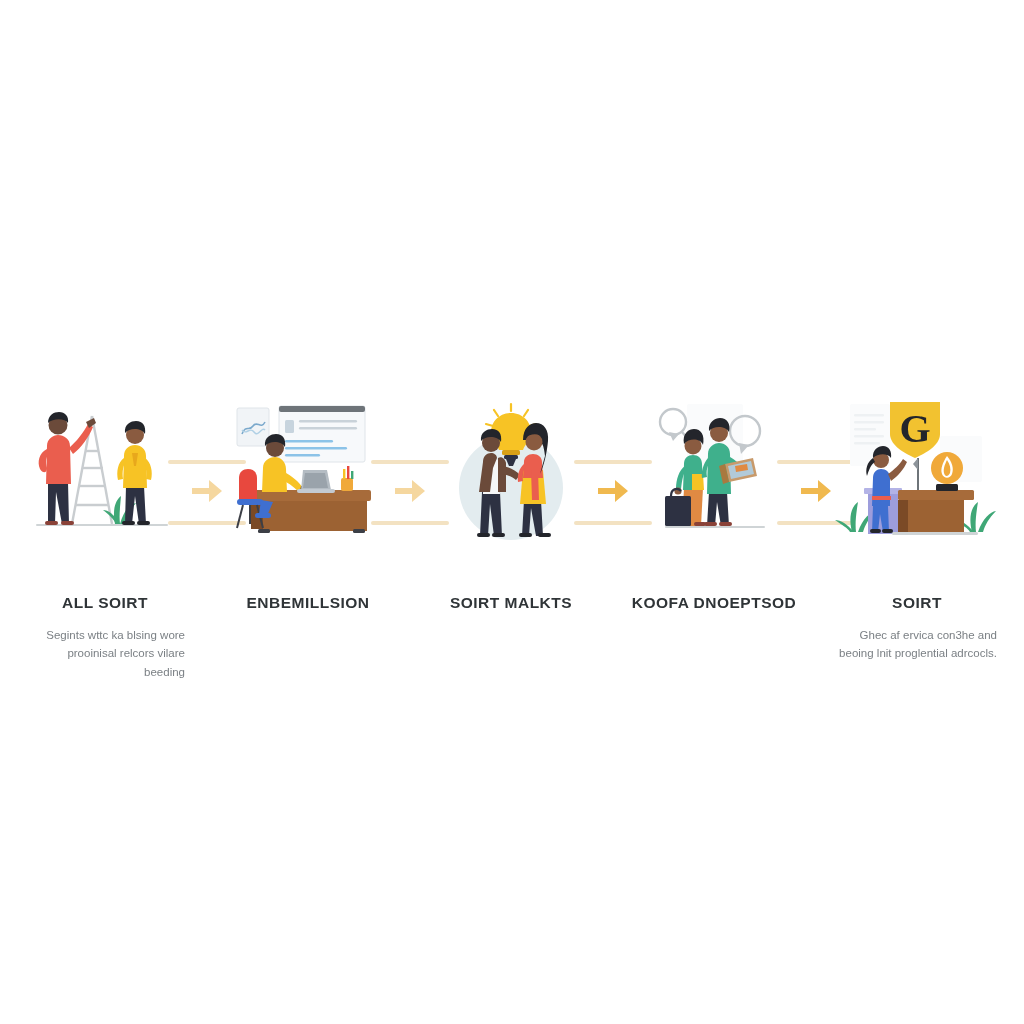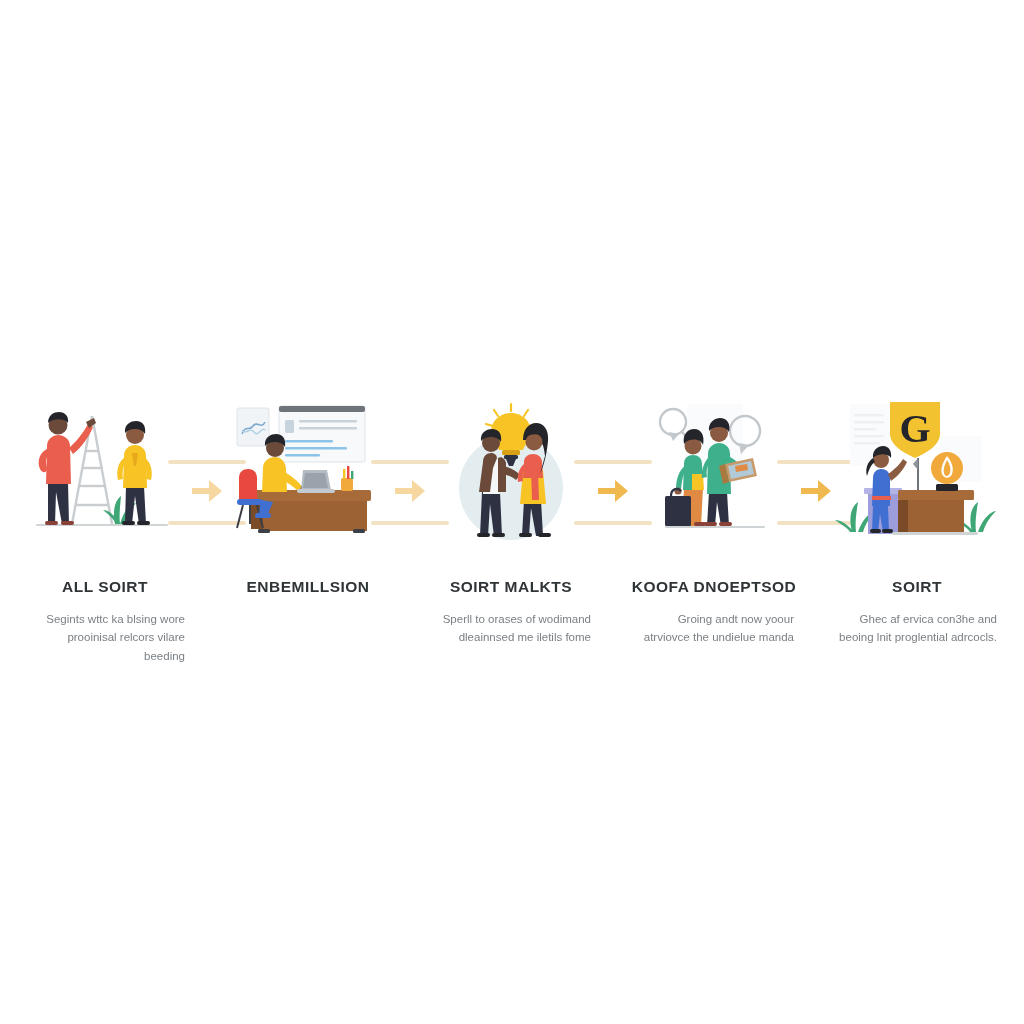--- a/index.html
+++ b/index.html
@@ -32,21 +32,21 @@
     align-items: center;
   }
   .step:first-child { margin-left: 20px; }
   .art-wrap {
     position: relative;
     width: 170px; height: 150px;
     display: flex; align-items: flex-end; justify-content: center;
   }
   .art-wrap svg { display: block; }
   .step-title {
-    margin-top: 32px;
+    margin-top: 48px;
     font-size: 15.5px;
     font-weight: bold;
     letter-spacing: 0.5px;
     color: #2f3437;
     text-align: center;
     line-height: 1.2;
     white-space: nowrap;
   }
   .step-desc {
     margin-top: 13px;
@@ -273,21 +273,20 @@
 
             <path d="M98 68 C93 72 91 80 92 86 L97 85 C96 80 97 74 100 71 Z" fill="#ea5e4e"></path>
 
             <path d="M97 44 C97 32 104 27 110 27 C118 27 123 34 122 45 C121 56 118 70 114 78 L119 60 C118 50 116 44 110 44 Z" fill="#23252b"></path>
             <circle cx="108" cy="46" r="8.5" fill="#8a5b40"></circle>
             <path d="M99 42 C99 33 105 30 110 30 C116 30 119 35 118 42 C114 37 104 37 99 42 Z" fill="#23252b"></path>
           </g>
         </svg>
       </div>
       <div class="step-title">SOIRT MALKTS</div>
-      <div class="step-desc">Sperll to orases of wodimand dleainnsed me iletils fome</div>
     </div>
 
     <div class="connector">
       <div class="rail top"></div>
       <div class="rail bot"></div>
       <div class="arrow">
         <svg width="34" height="32" viewBox="0 0 34 32">
           <path d="M2 13 H19 V5 L32 16 L19 27 V19 H2 Z" fill="#f0b94f"></path>
         </svg>
       </div>
@@ -344,21 +343,20 @@
 
           <g>
             <path d="M96 68 L124 62 L128 80 L100 86 Z" fill="#c89a6b"></path>
             <path d="M99 70 L122 65 L125 78 L102 83 Z" fill="#b2cad8"></path>
             <path d="M96 68 L100 86 L94 88 L90 70 Z" fill="#a9793f"></path>
             <path d="M106 70 L118 68 L119 74 L107 76 Z" fill="#e08a43"></path>
           </g>
         </svg>
       </div>
       <div class="step-title">KOOFA DNOEPTSOD</div>
-      <div class="step-desc">Groing andt now yoour atrviovce the undielue manda</div>
     </div>
 
     <div class="connector">
       <div class="rail top"></div>
       <div class="rail bot"></div>
       <div class="arrow">
         <svg width="34" height="32" viewBox="0 0 34 32">
           <path d="M2 13 H19 V5 L32 16 L19 27 V19 H2 Z" fill="#f0b94f"></path>
         </svg>
       </div>

